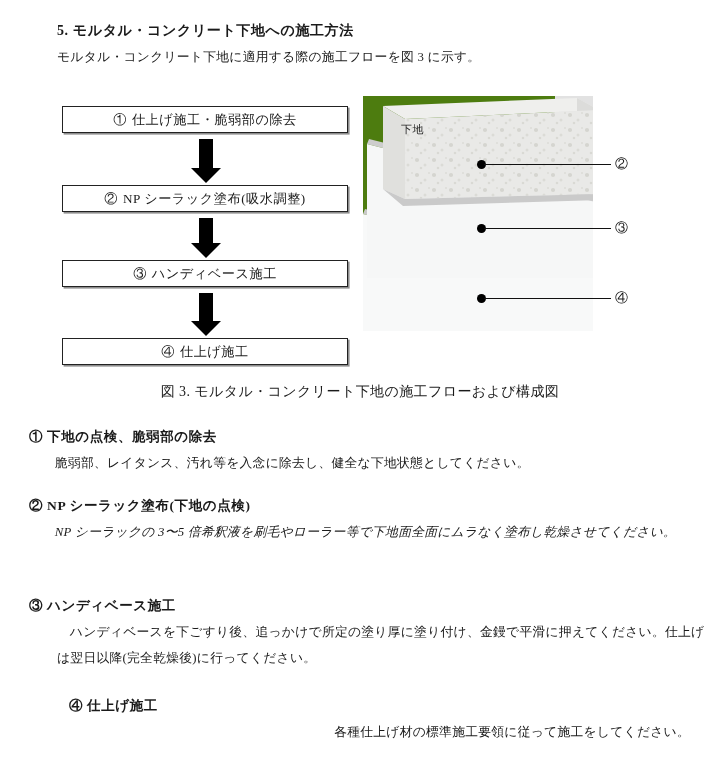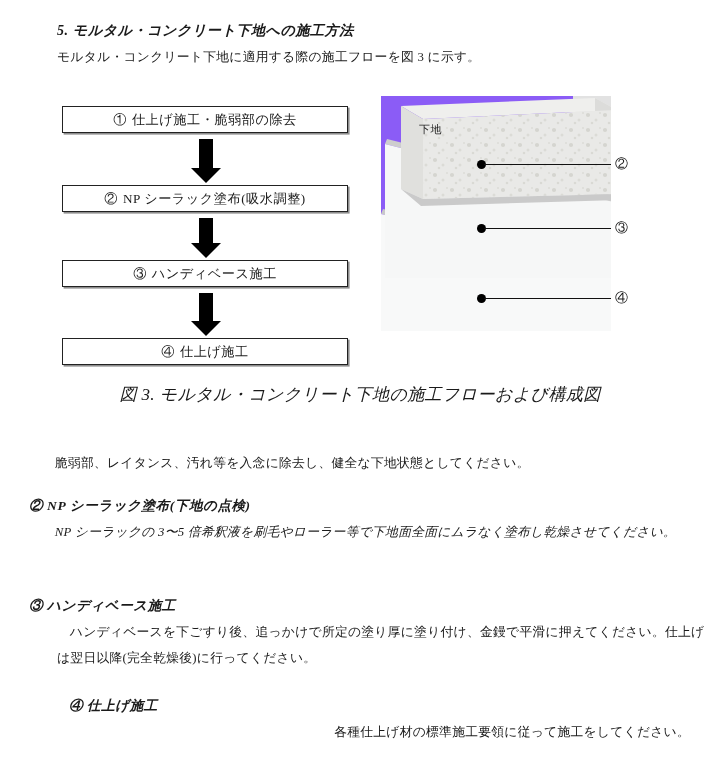--- a/index.html
+++ b/index.html
@@ -20,21 +20,20 @@
     inset: 0;
   }
 
   
   .sec-heading {
     position: absolute;
     font-weight: bold;
     font-size: 13.5px;
     letter-spacing: 0.6px;
     white-space: nowrap;
-    font-style: italic;
   }
   .para {
     position: absolute;
     font-size: 12.8px;
     line-height: 26px;
     letter-spacing: 0.25px;
   }
   .para-indent { text-indent: 1em; }
 
   .doc-title {
@@ -105,25 +104,25 @@
   .arrow2 { top: 112px; height: 40px; }
   .arrow2 .shaft { height: 25px; }
   .arrow2 .head { top: 25px; }
   .arrow3 { top: 187px; height: 43px; }
   .arrow3 .shaft { height: 28px; }
   .arrow3 .head { top: 28px; }
 
   
   .illus {
     position: absolute;
-    left: 381px;
+    left: 363px;
     top: 96px;
     width: 230px;
     height: 235px;
-    background: #8b5cf6;
+    background: #4d7c0f;
     overflow: hidden;
   }
   .wall-band {
     position: absolute;
     right: 0;
     top: 0;
     width: 38px;
     height: 100%;
     background: #e2e2e2;
   }
@@ -161,23 +160,22 @@
     color: #111;
     line-height: 1;
   }
 
   .fig-caption {
     position: absolute;
     left: 0;
     top: 383px;
     width: 720px;
     text-align: center;
-    font-size: 17px;
+    font-size: 14px;
     letter-spacing: 0.4px;
-    font-style: italic;
   }
 
   .body-h1 { left: 29px; top: 428px; }
   .body-p1 { left: 42px; top: 450px; width: 648px; }
   .body-h2 { left: 29px; top: 497px; }
   .body-p2 { left: 42px; top: 519px; width: 648px; font-style: italic; }
   .body-h3 { left: 29px; top: 597px; }
   .body-p3 { left: 42px; top: 619px; width: 648px; margin-left: 15px; }
   .body-h4 { left: 29px; top: 697px; margin-left: 40px; }
   .body-p4 { left: 42px; top: 719px; width: 648px; text-align: right; }
@@ -278,20 +276,21 @@
   </div>
 
   <div>
     <div class="callout-dot" style="left:477px; top:294px;"></div>
     <div class="callout-line" style="left:484px; top:298px; width:127px;"></div>
     <div class="callout-num" style="left:615px; top:291px;">④</div>
   </div>
 
   <div class="fig-caption">図 3. モルタル・コンクリート下地の施工フローおよび構成図</div>
 
+  <div class="sec-heading body-h1">① 下地の点検、脆弱部の除去</div>
   <div class="para para-indent body-p1">脆弱部、レイタンス、汚れ等を入念に除去し、健全な下地状態としてください。</div>
 
   <div class="sec-heading body-h2">② NP シーラック塗布(下地の点検)</div>
   <div class="para para-indent body-p2">NP シーラックの 3〜5 倍希釈液を刷毛やローラー等で下地面全面にムラなく塗布し乾燥させてください。</div>
 
   <div class="sec-heading body-h3">③ ハンディベース施工</div>
   <div class="para para-indent body-p3">ハンディベースを下ごすり後、追っかけで所定の塗り厚に塗り付け、金鏝で平滑に押えてください。仕上げは翌日以降(完全乾燥後)に行ってください。</div>
 
   <div class="sec-heading body-h4">④ 仕上げ施工</div>
   <div class="para para-indent body-p4">各種仕上げ材の標準施工要領に従って施工をしてください。</div>

